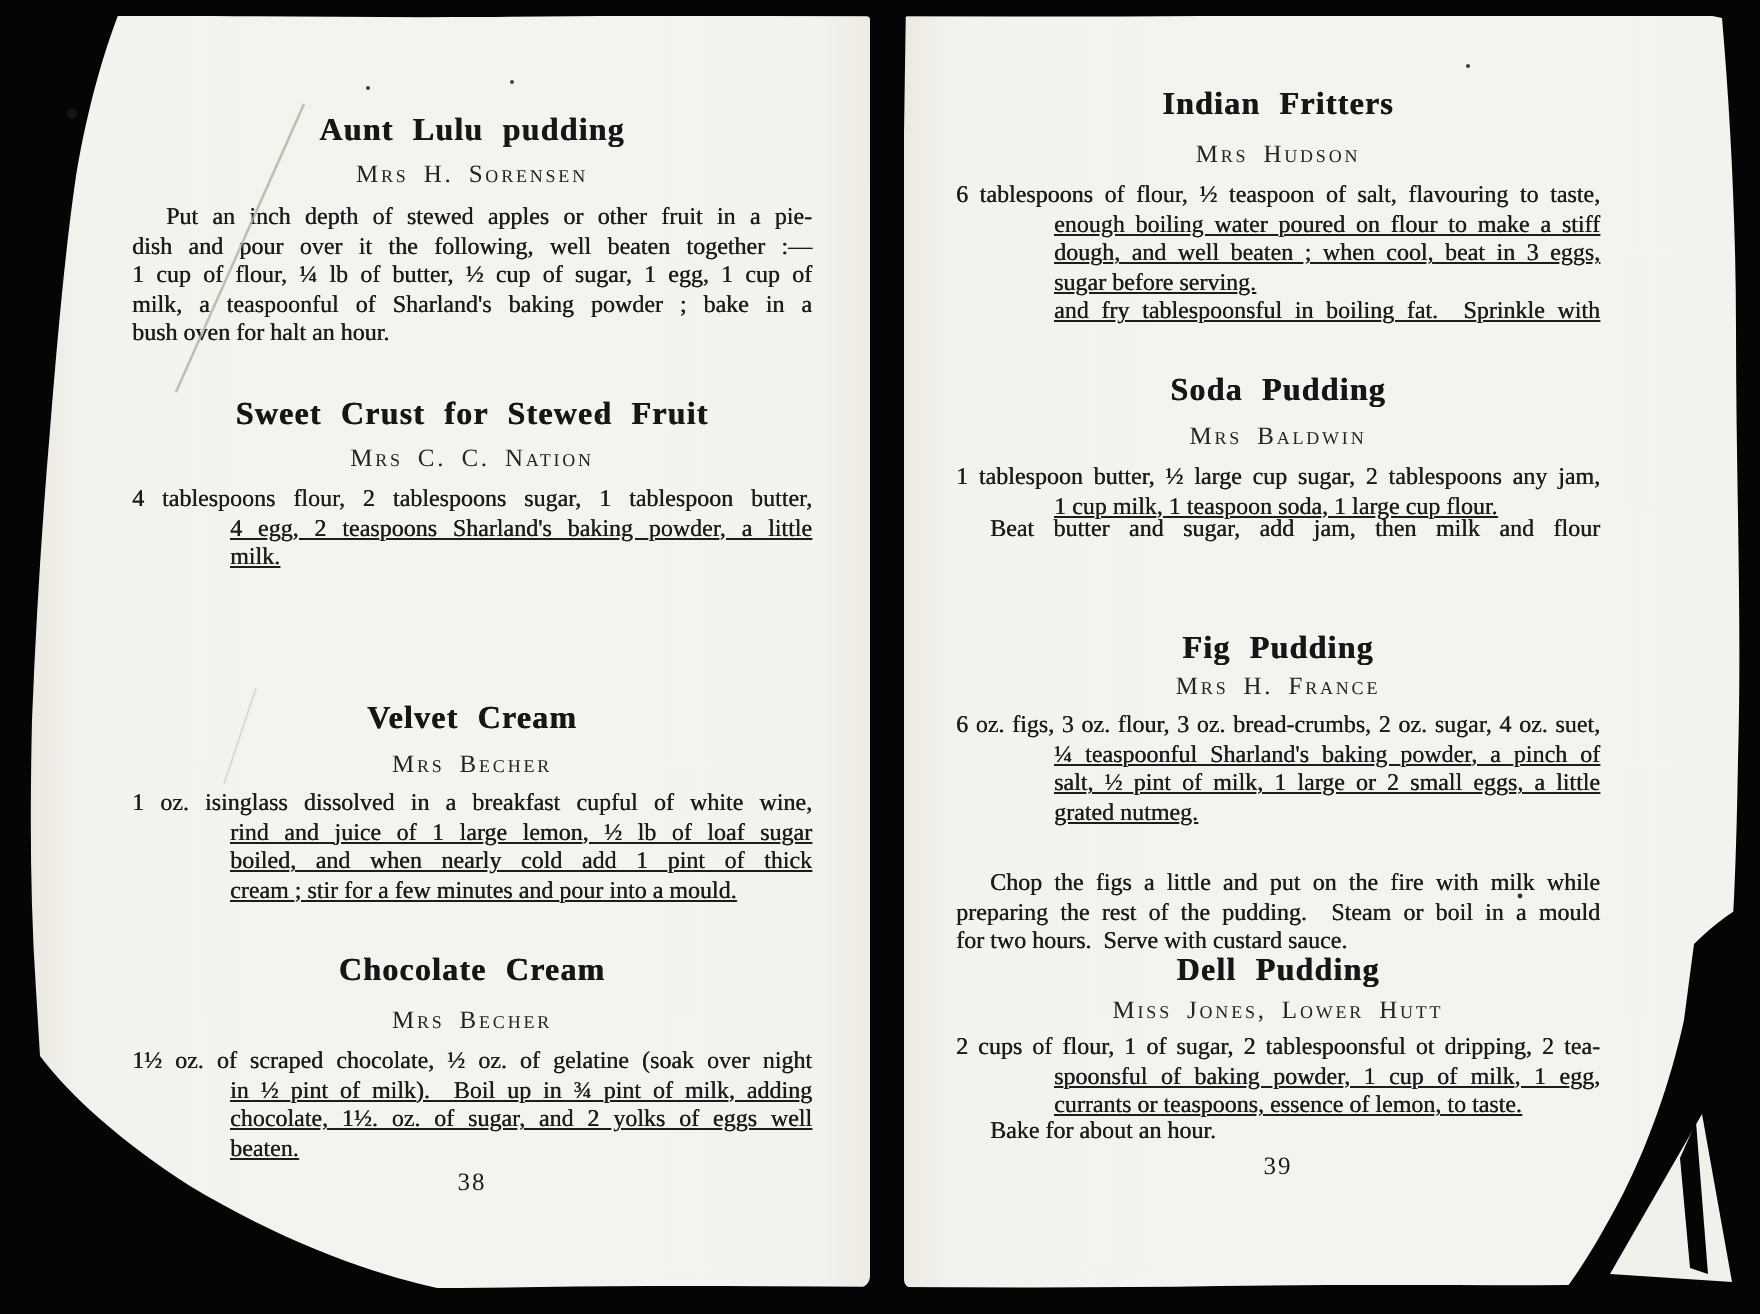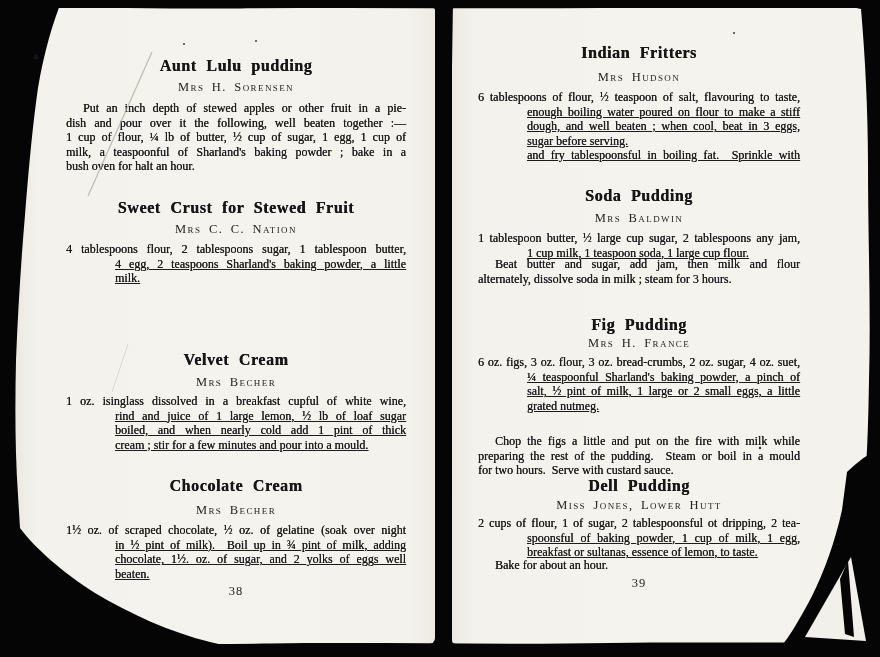--- a/index.html
+++ b/index.html
@@ -92,21 +92,20 @@
   </div>
 
   <div class="rt" style="top:178px">Soda Pudding</div>
   <div class="ra" style="top:203px">Mrs Baldwin</div>
   <div class="rp" style="top:223px">
     <div class="pline j">1 tablespoon butter, ½ large cup sugar, 2 tablespoons any jam,</div>
     <div class="pline cont">1 cup milk, 1 teaspoon soda, 1 large cup flour.</div>
   </div>
   <div class="rp" style="top:249px">
     <div class="pline first j">Beat butter and sugar, add jam, then milk and flour</div>
-    <div class="pline">alternately, dissolve soda in milk ; steam for 3 hours.</div>
   </div>
 
   <div class="rt" style="top:307px">Fig Pudding</div>
   <div class="ra" style="top:328px">Mrs H. France</div>
   <div class="rp" style="top:347px">
     <div class="pline j">6 oz. figs, 3 oz. flour, 3 oz. bread-crumbs, 2 oz. sugar, 4 oz. suet,</div>
     <div class="pline cont j">¼ teaspoonful Sharland's baking powder, a pinch of</div>
     <div class="pline cont j">salt, ½ pint of milk, 1 large or 2 small eggs, a little</div>
     <div class="pline cont">grated nutmeg.</div>
   </div>
@@ -114,21 +113,21 @@
     <div class="pline first j">Chop the figs a little and put on the fire with milk while</div>
     <div class="pline j">preparing the rest of the pudding.&nbsp; Steam or boil in a mould</div>
     <div class="pline">for two hours.&nbsp; Serve with custard sauce.</div>
   </div>
 
   <div class="rt" style="top:468px">Dell Pudding</div>
   <div class="ra" style="top:490px">Miss Jones, Lower Hutt</div>
   <div class="rp" style="top:508px">
     <div class="pline j">2 cups of flour, 1 of sugar, 2 tablespoonsful ot dripping, 2 tea-</div>
     <div class="pline cont j">spoonsful of baking powder, 1 cup of milk, 1 egg,</div>
-    <div class="pline cont">breakfast or sultanas, essence of lemon, to taste.</div>
+    <div class="pline cont">currants or teaspoons, essence of lemon, to taste.</div>
   </div>
   <div class="rp" style="top:550px">
     <div class="pline first">Bake for about an hour.</div>
   </div>
 
   <div class="pnum" style="top:568px">39</div>
 </div>
 
 <svg id="artifacts" width="880" height="657" viewBox="0 0 880 657">
 

